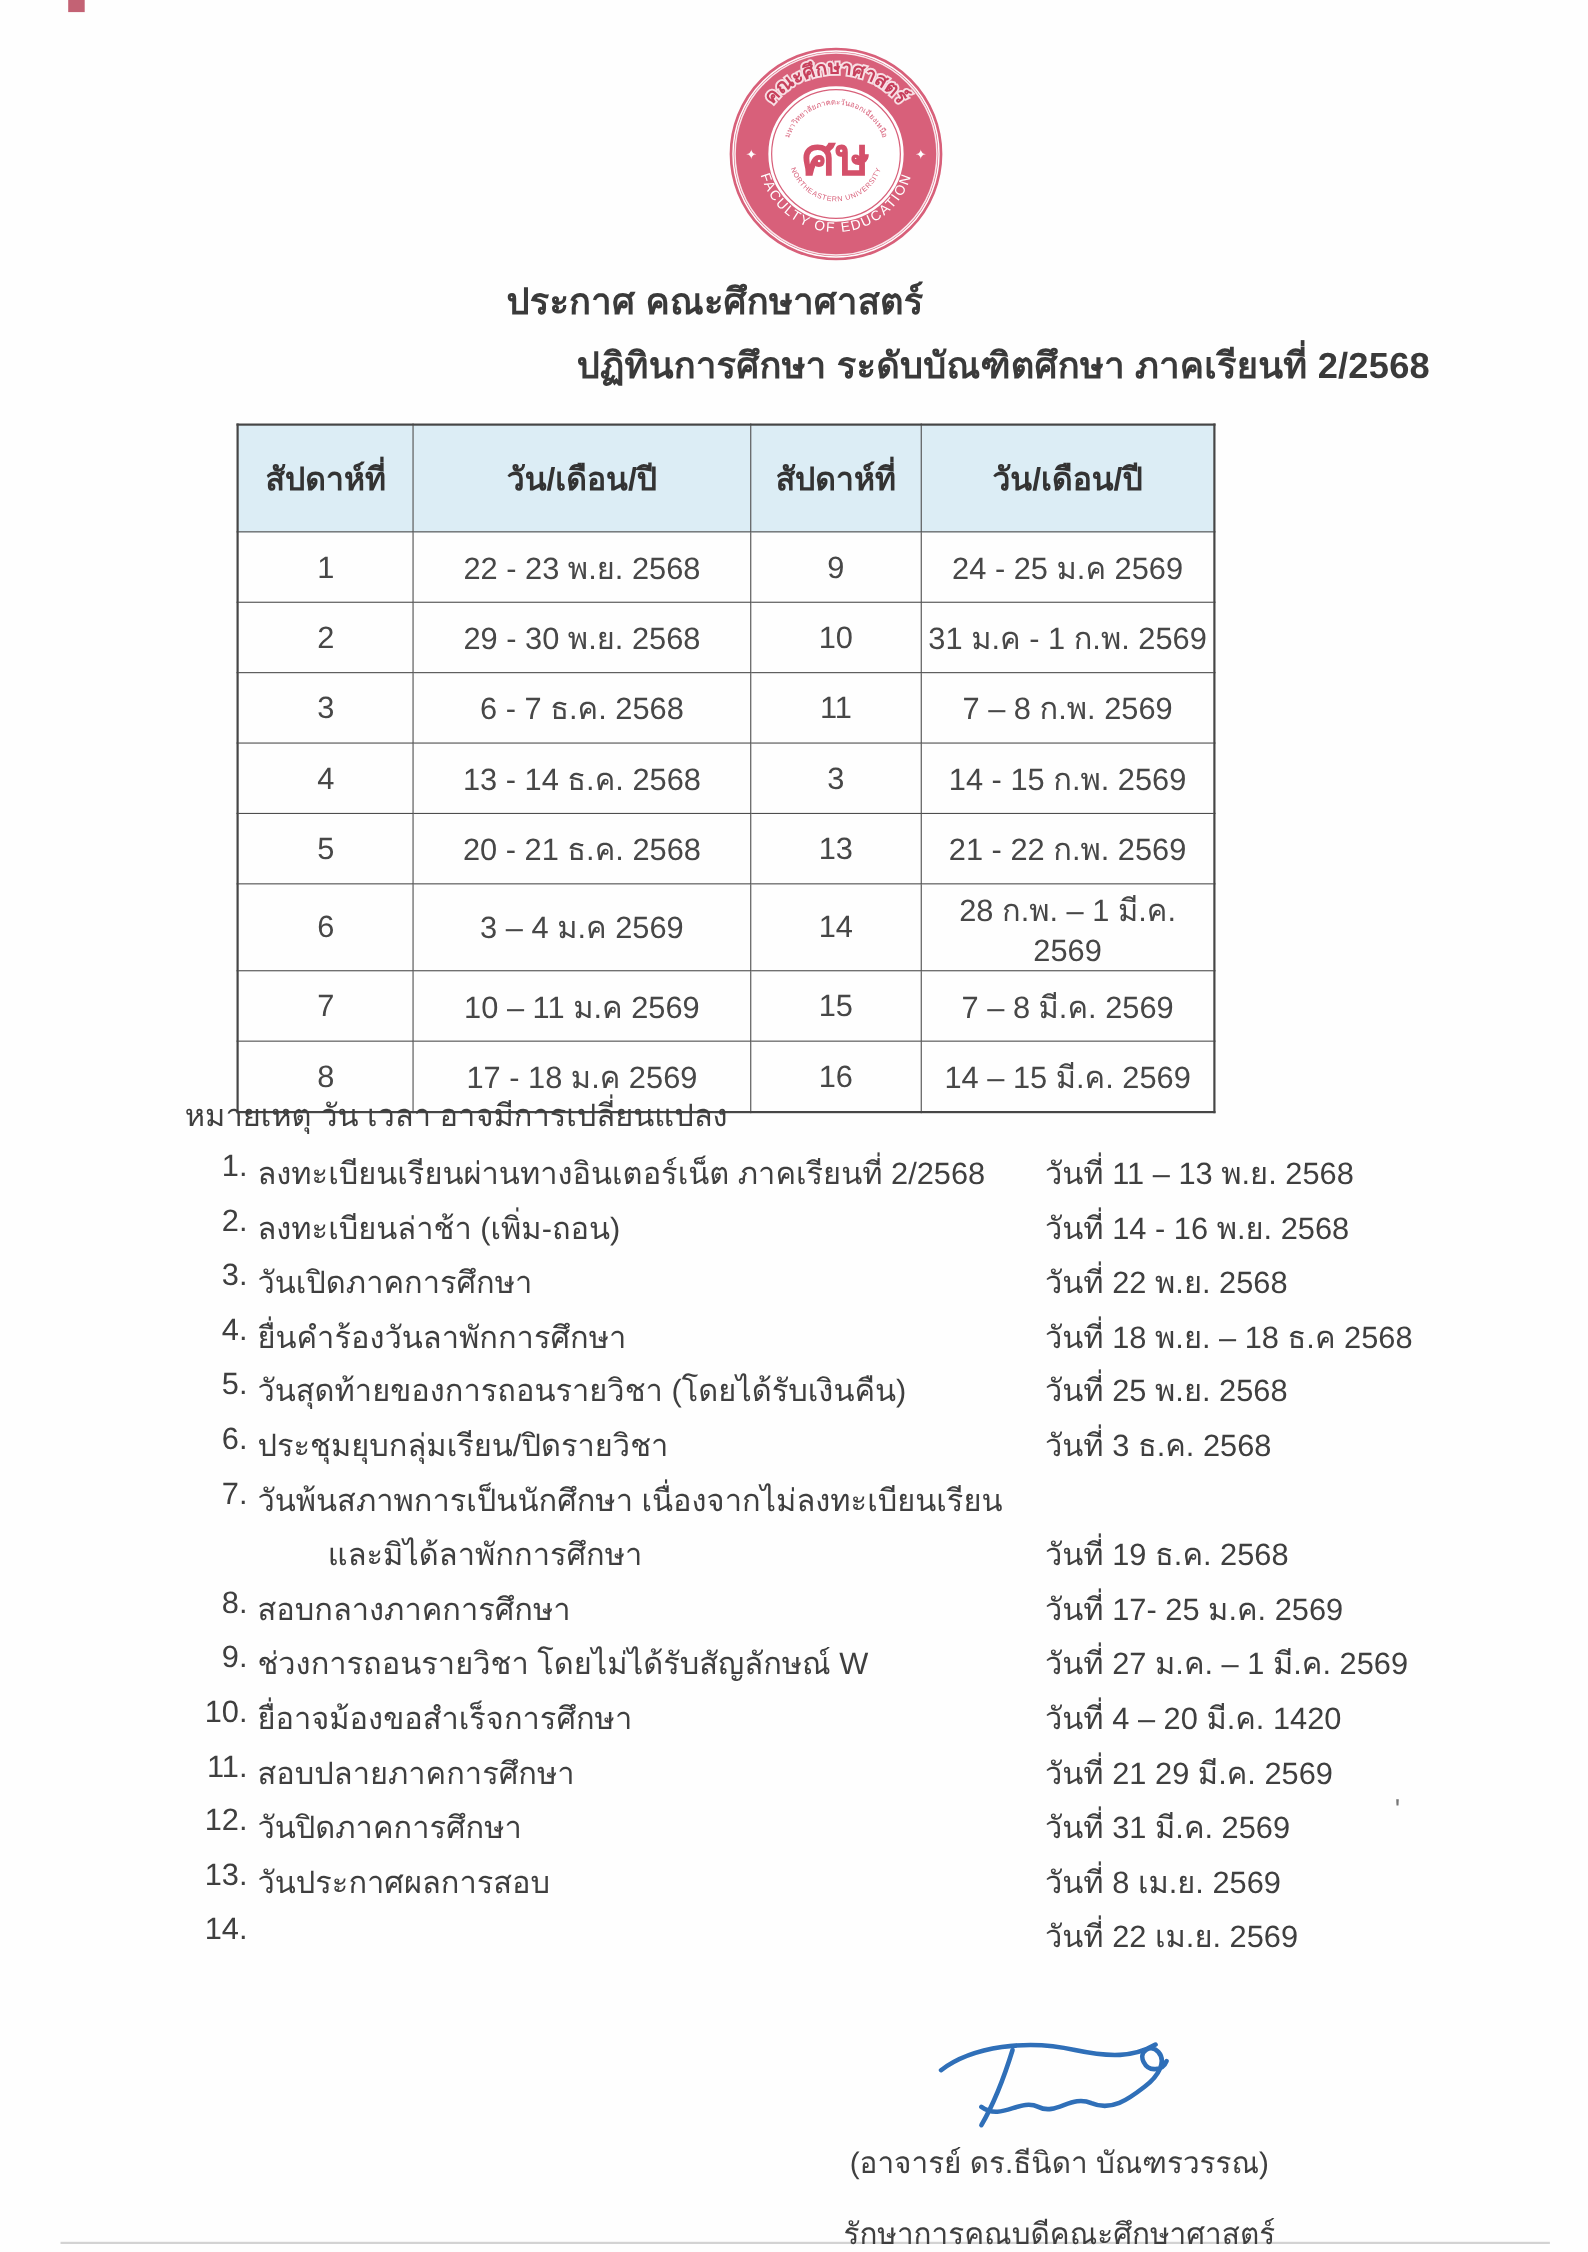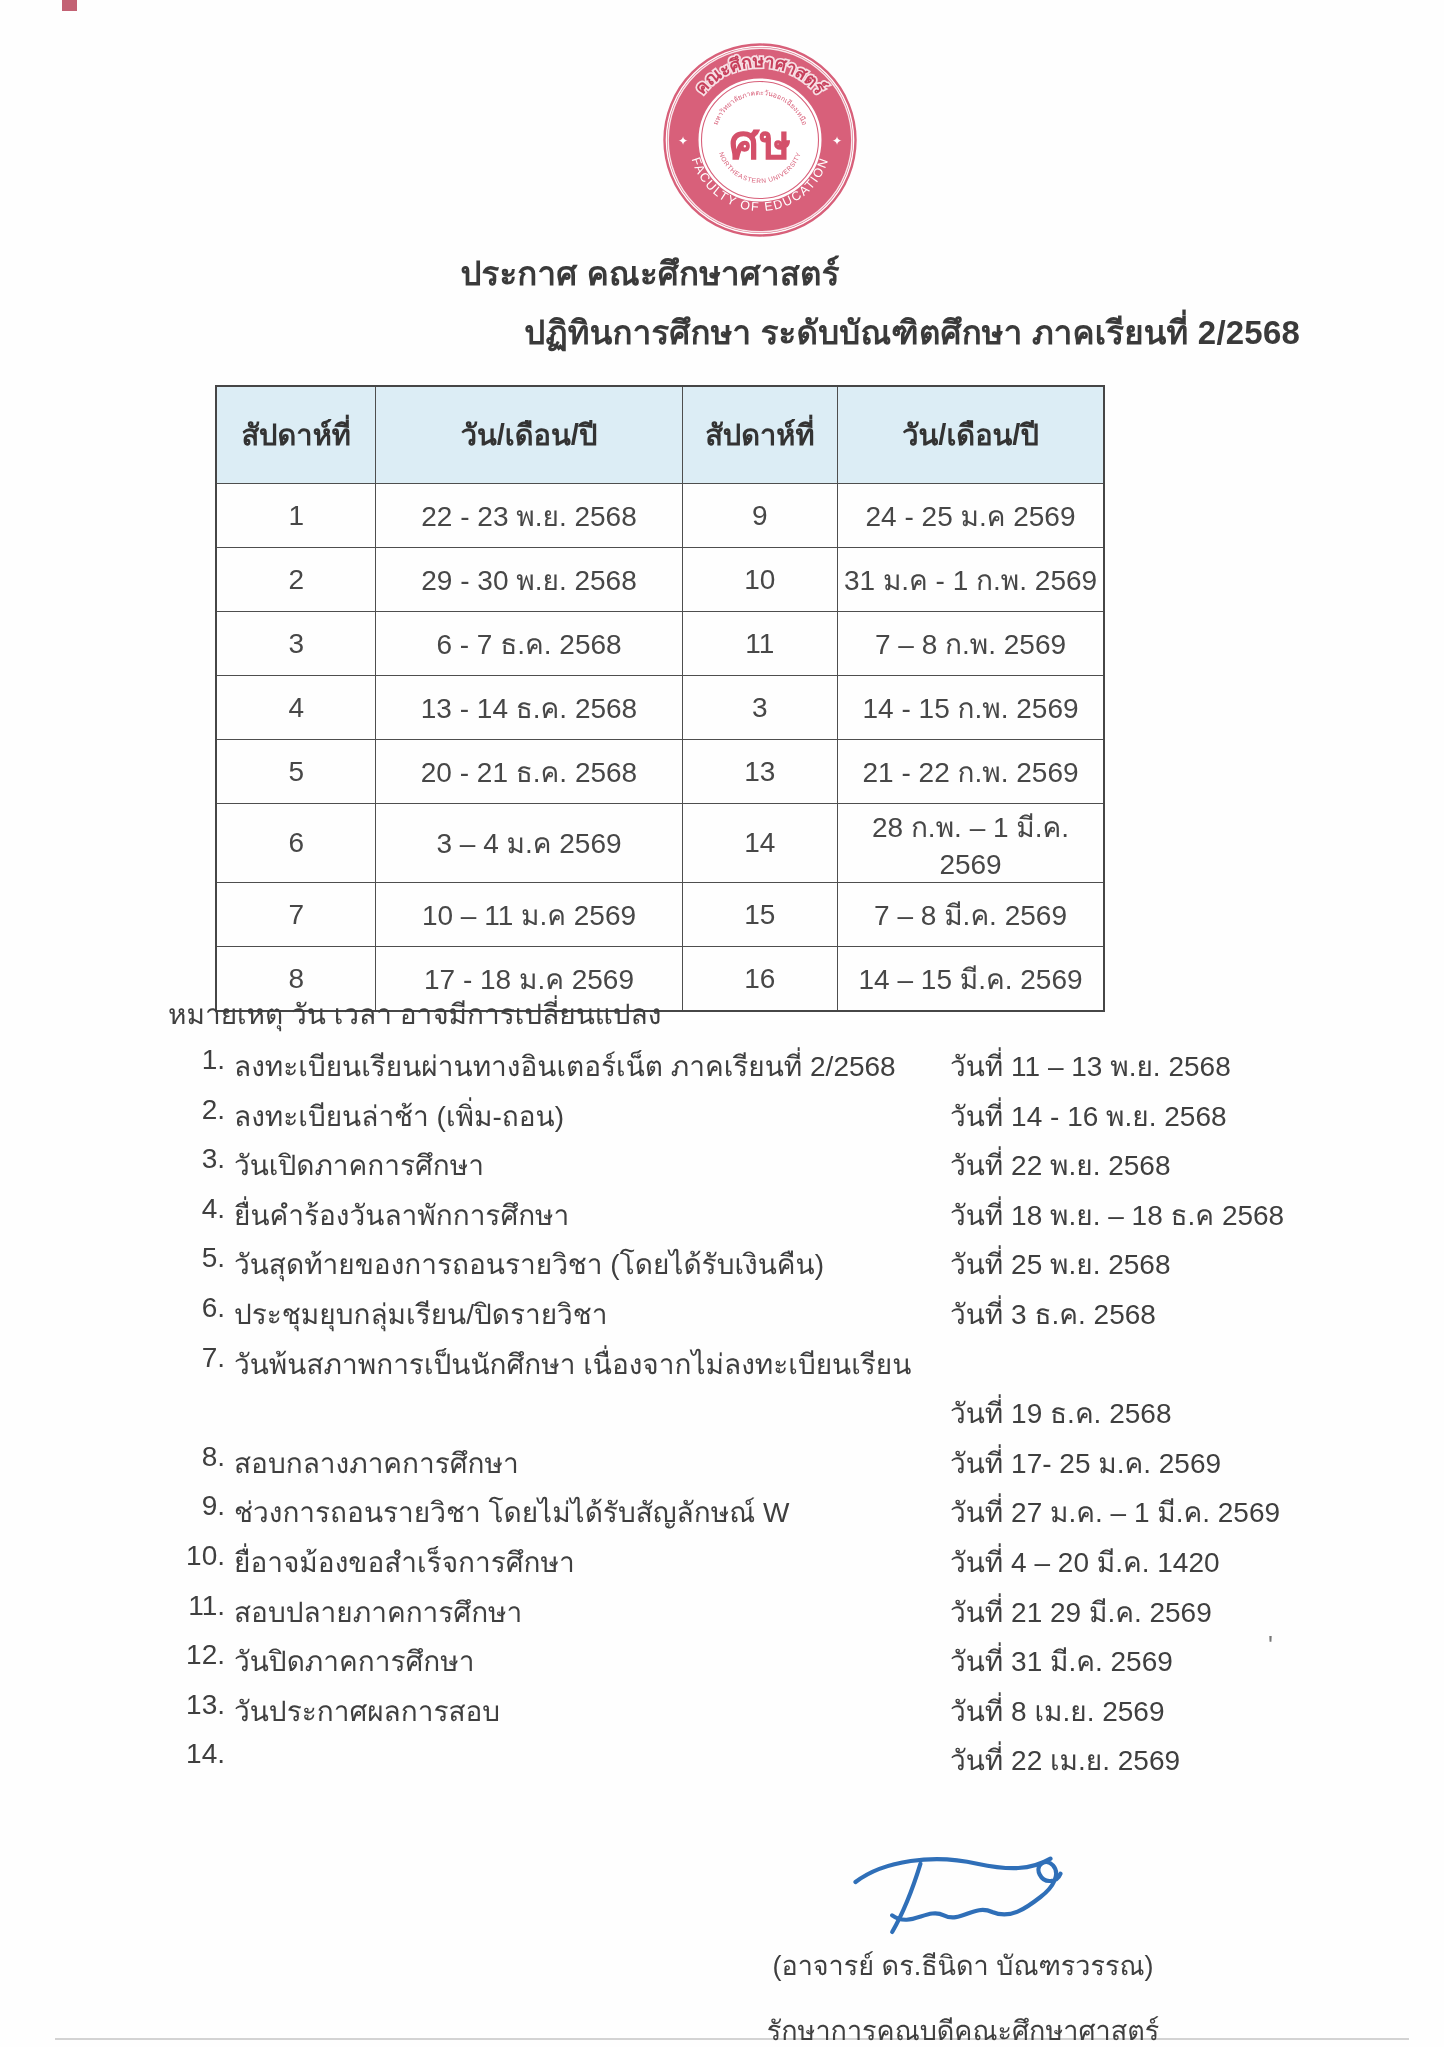--- a/index.html
+++ b/index.html
@@ -196,20 +196,21 @@
         <span class="note-label">ประชุมยุบกลุ่มเรียน/ปิดรายวิชา</span>
         <span class="note-date">วันที่ 3 ธ.ค. 2568</span>
       </div>
       <div class="note-row">
         <span class="note-no">7.</span>
         <span class="note-label">วันพ้นสภาพการเป็นนักศึกษา เนื่องจากไม่ลงทะเบียนเรียน</span>
         <span class="note-date"></span>
       </div>
       <div class="note-row cont">
         <span class="note-no"></span>
+        <span class="note-label">และมิได้ลาพักการศึกษา</span>
         <span class="note-date">วันที่ 19 ธ.ค. 2568</span>
       </div>
       <div class="note-row">
         <span class="note-no">8.</span>
         <span class="note-label">สอบกลางภาคการศึกษา</span>
         <span class="note-date">วันที่ 17- 25 ม.ค. 2569</span>
       </div>
       <div class="note-row">
         <span class="note-no">9.</span>
         <span class="note-label">ช่วงการถอนรายวิชา โดยไม่ได้รับสัญลักษณ์ W</span>

